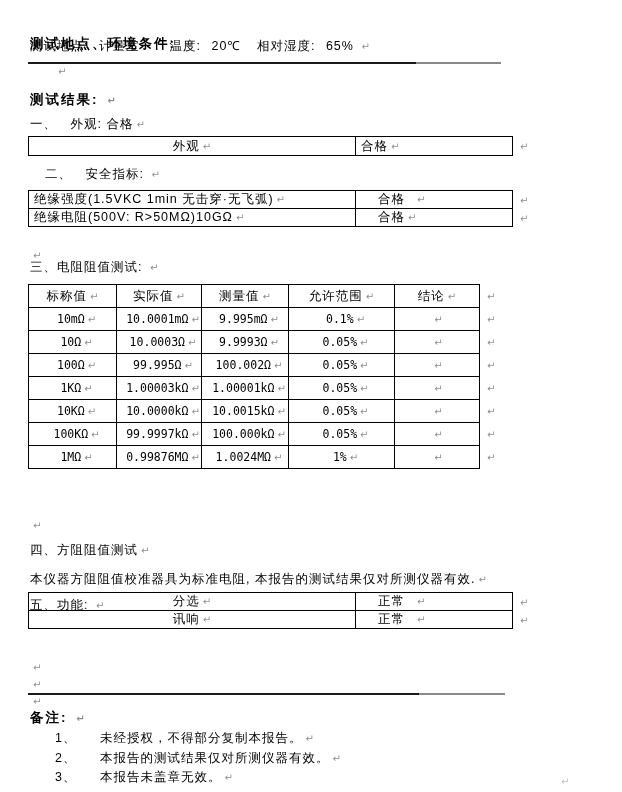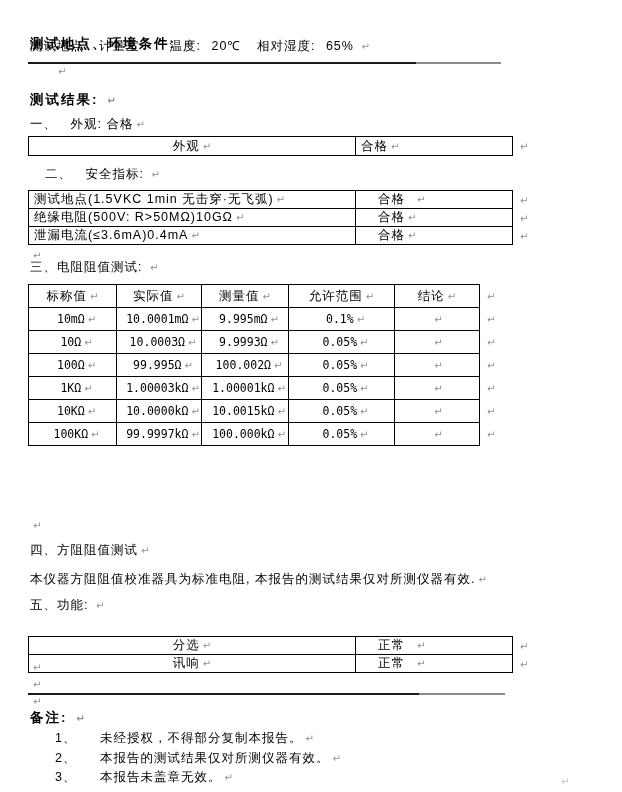--- a/index.html
+++ b/index.html
@@ -62,31 +62,26 @@
     <td class="out"><span class="pc">↵</span></td>
   </tr>
 </tbody>
   </table>
 
 <div class="abs tx" style="left:30px; top:166px;margin-left:15px;"><span>二、　安全指标: </span><span class="pc">↵</span></div>
 
 <table class="abs t2col" style="left:28px; top:190px;">
   <tbody>
       <tr>
-    <td class="left"><span>测试地点(1.5VKC 1min 无击穿·无飞弧)</span><span class="pc">↵</span></td>
+    <td class="left"><span>绝缘强度(1.5VKC 1min 无击穿·无飞弧)</span><span class="pc">↵</span></td>
     <td class="res"><span>合格</span><span class="pc" style="margin-left:12px;">↵</span></td>
     <td class="out"><span class="pc">↵</span></td>
   </tr>
   <tr>
     <td class="left"><span>绝缘电阻(500V: R&gt;50MΩ)10GΩ</span><span class="pc">↵</span></td>
-    <td class="res"><span>合格</span><span class="pc">↵</span></td>
-    <td class="out"><span class="pc">↵</span></td>
-  </tr>
-  <tr>
-    <td class="left"><span>泄漏电流(≤3.6mA)0.4mA</span><span class="pc">↵</span></td>
     <td class="res"><span>合格</span><span class="pc">↵</span></td>
     <td class="out"><span class="pc">↵</span></td>
   </tr>
 </tbody>
   </table>
 
 <span class="abs pc" style="left:30px; top:250px;">↵</span>
 
 <div class="abs tx" style="left:30px; top:259px;"><span>三、电阻阻值测试: </span><span class="pc">↵</span></div>
 
@@ -141,32 +136,40 @@
     <td class="out"><span class="pc">↵</span></td>
   </tr>
   <tr>
     <td class="mono"><span>100KΩ</span><span class="pc">↵</span></td>
     <td class="mono"><span>99.9997kΩ</span><span class="pc">↵</span></td>
     <td class="mono"><span>100.000kΩ</span><span class="pc">↵</span></td>
     <td class="mono"><span>0.05%</span><span class="pc">↵</span></td>
     <td><span class="pc">↵</span></td>
     <td class="out"><span class="pc">↵</span></td>
   </tr>
+  <tr>
+    <td class="mono"><span>1MΩ</span><span class="pc">↵</span></td>
+    <td class="mono"><span>0.99876MΩ</span><span class="pc">↵</span></td>
+    <td class="mono"><span>1.0024MΩ</span><span class="pc">↵</span></td>
+    <td class="mono"><span>1%</span><span class="pc">↵</span></td>
+    <td><span class="pc">↵</span></td>
+    <td class="out"><span class="pc">↵</span></td>
+  </tr>
 </tbody>
   </table>
 
 <span class="abs pc" style="left:30px; top:520px;">↵</span>
 
 <div class="abs tx" style="left:30px; top:542px;"><span>四、方阻阻值测试</span><span class="pc">↵</span></div>
 
 <div class="abs tx" style="left:30px; top:571px;"><span>本仪器方阻阻值校准器具为标准电阻, 本报告的测试结果仅对所测仪器有效.</span><span class="pc">↵</span></div>
 
 <div class="abs tx" style="left:30px; top:597px;"><span>五、功能: </span><span class="pc">↵</span></div>
 
-<table class="abs t2col" style="left:28px; top:636px;">
+<table class="abs t2col" style="left:28px; top:592px;">
   <tbody>
       <tr>
     <td><span>分选</span><span class="pc">↵</span></td>
     <td class="res"><span>正常</span><span class="pc" style="margin-left:12px;">↵</span></td>
     <td class="out"><span class="pc">↵</span></td>
   </tr>
   <tr>
     <td><span>讯响</span><span class="pc">↵</span></td>
     <td class="res"><span>正常</span><span class="pc" style="margin-left:12px;">↵</span></td>
     <td class="out"><span class="pc">↵</span></td>

